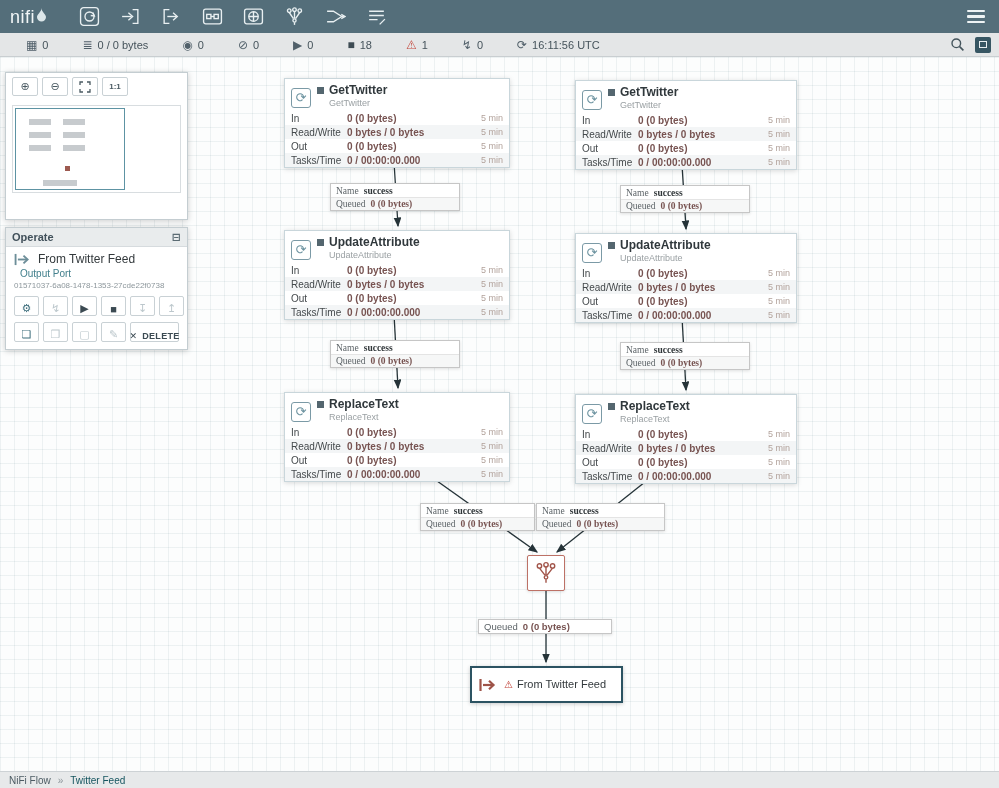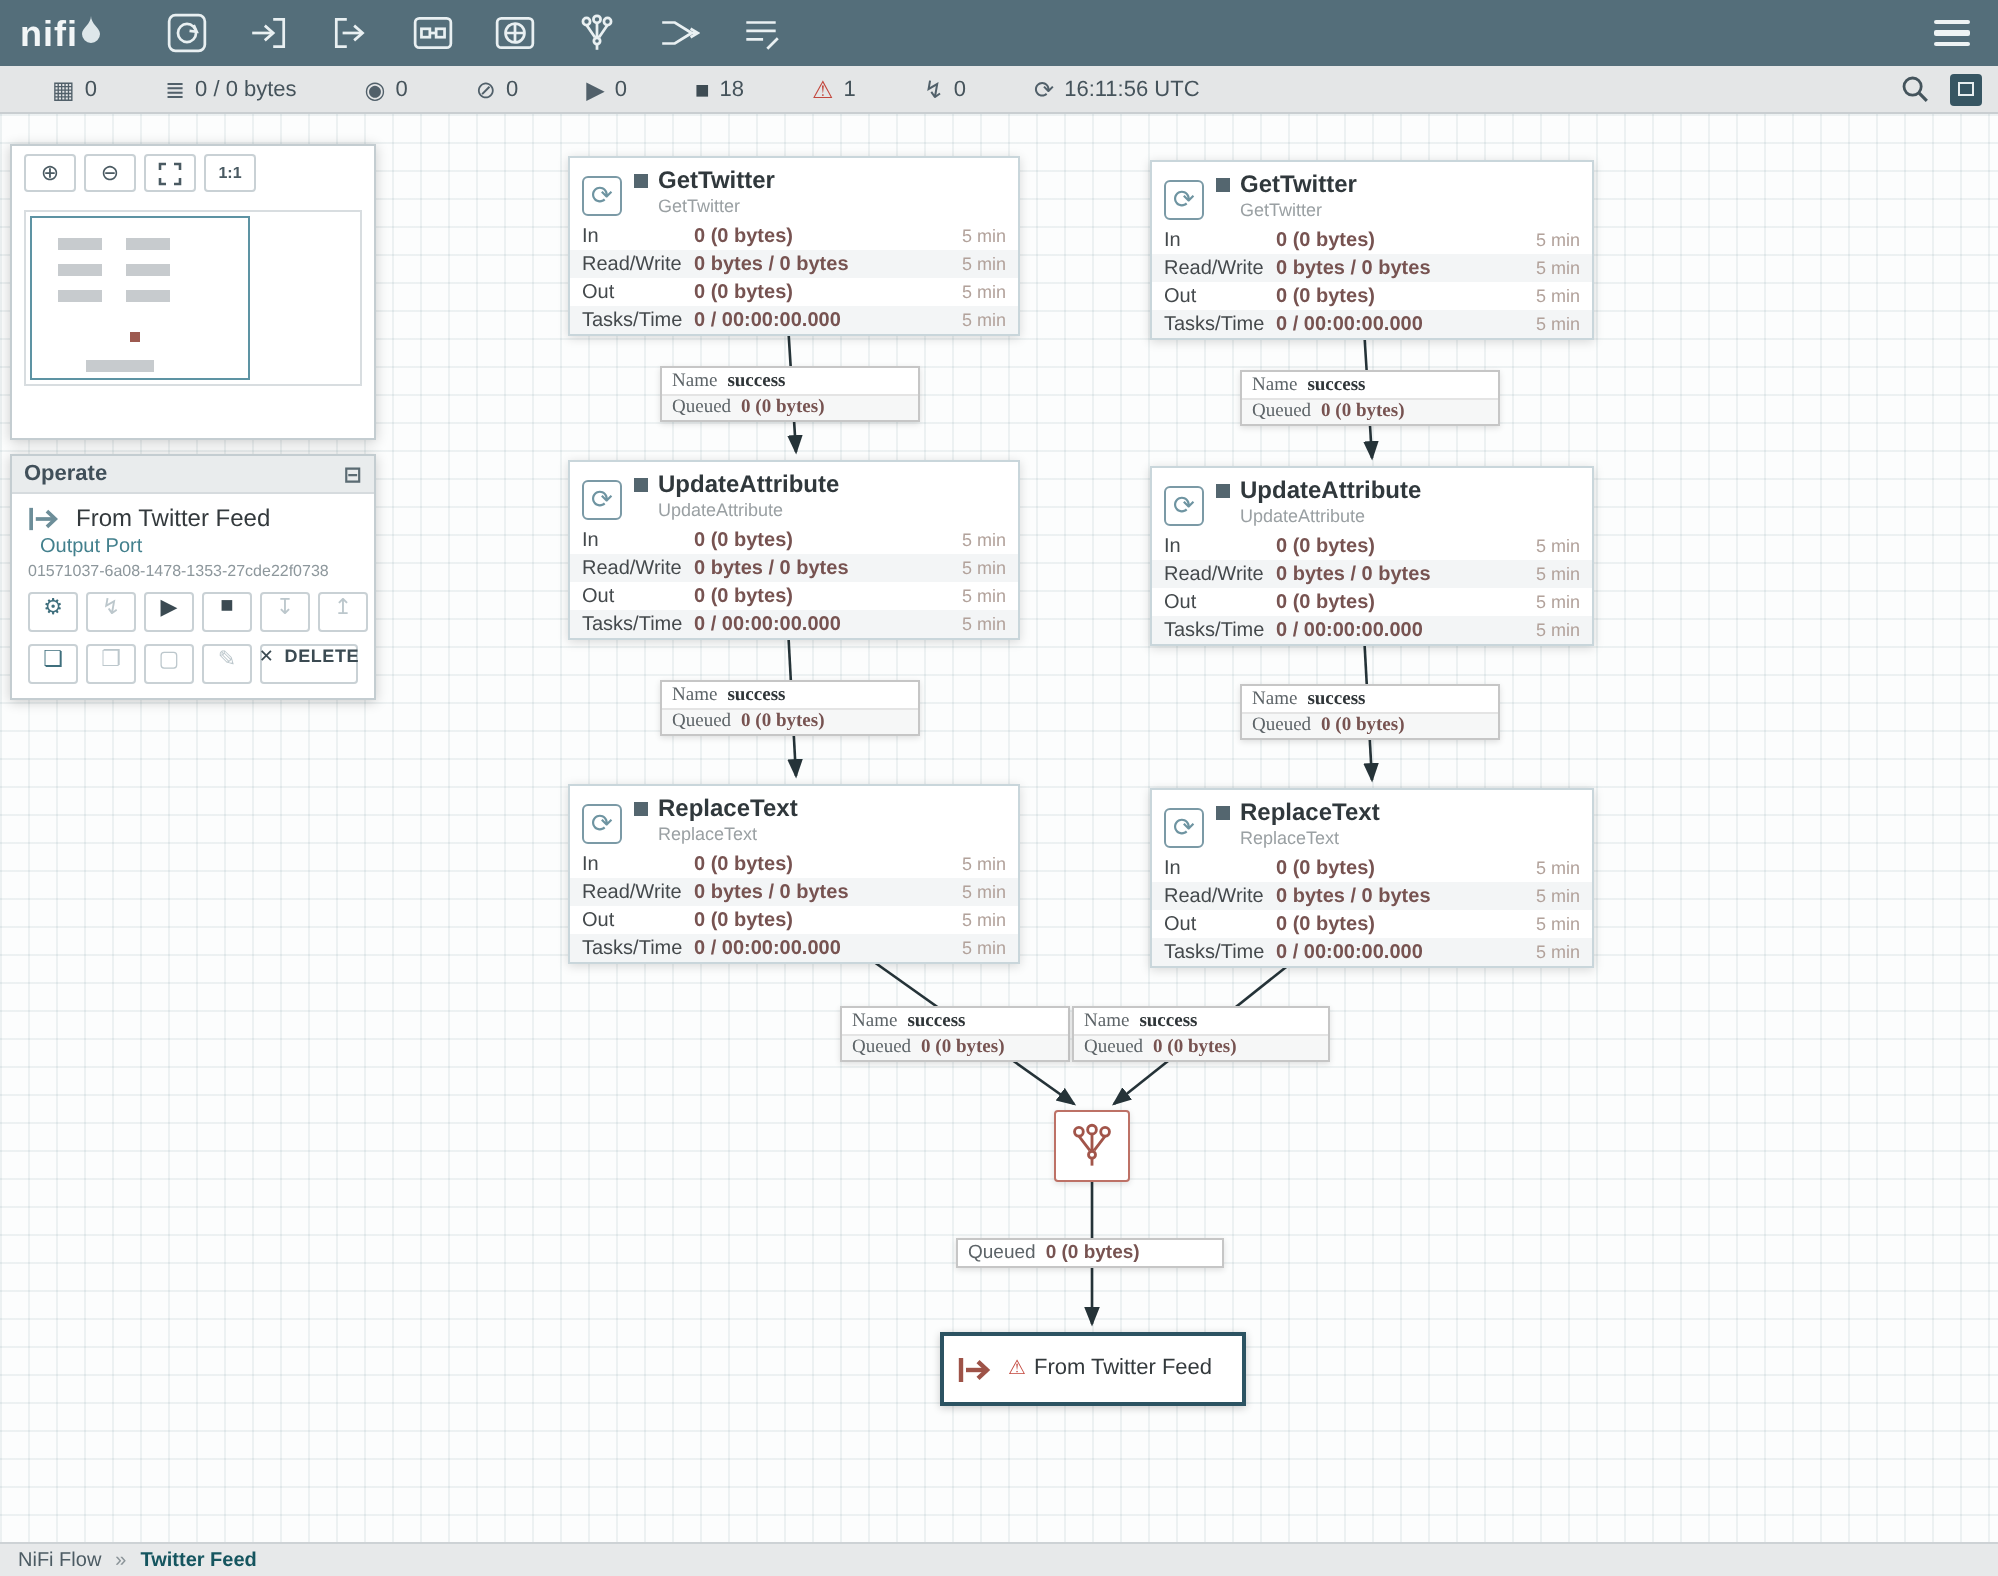--- a/index.html
+++ b/index.html
@@ -4,21 +4,21 @@
 <style>
   * { margin:0; padding:0; box-sizing:border-box; }
   html,body { width:999px; height:788px; overflow:hidden; background:#fff;
     font-family:"Liberation Sans","DejaVu Sans",sans-serif; }
   .app { position:relative; width:999px; height:788px; }
 
   
   .header { position:absolute; left:0; top:0; width:100%; height:33px;
     background:#546e7a; display:flex; align-items:center; padding:0 10px; }
   .logo { display:flex; align-items:flex-start; gap:1px; }
-  .logo-text { color:#f2f6f7; font-size:18px; font-weight:bold; letter-spacing:0.5px; line-height:22px; }
+  .logo-text { color:#f2f6f7; font-size:18px; font-weight:normal; letter-spacing:0.5px; line-height:22px; }
   .logo-drop { margin-top:2px; }
   .tools { display:flex; gap:17px; margin-left:30px; align-items:center; }
   .tool { width:24px; height:22px; display:flex; align-items:center; justify-content:center; cursor:grab; }
   .tool svg { stroke:#e9f0f2; fill:none; stroke-width:1.3; }
   .hamburger { margin-left:auto; display:flex; flex-direction:column; gap:3px; padding:4px; cursor:pointer; }
   .hamburger span { width:18px; height:2.5px; background:#eef3f4; border-radius:1px; }
 
   
   .statusbar { position:absolute; left:0; top:33px; width:100%; height:24px;
     background:#e4e6e7; border-bottom:1px solid #c9ced1; display:flex; align-items:center;
@@ -111,42 +111,42 @@
   .mm-block { position:absolute; background:#c7cbce; }
   .mm-block.maroon { background:#9d5a50; }
 
   .operate-body { padding:5px 8px 7px 8px; }
   .op-name-row { display:flex; gap:6px; align-items:center; }
   .op-name { font-size:12px; color:#33393c; }
   .op-type { font-size:10px; color:#43808d; margin:2px 0 2px 6px; }
   .op-id { font-size:8px; color:#8d979c; margin-left:0; white-space:nowrap; }
   .op-btn-row { display:flex; gap:4px; margin-top:6px; align-items:center; }
   .op-btn { min-width:25px; height:20px; border:1px solid #c9d1d5; background:#fff; border-radius:2px;
-    display:flex; align-items:flex-start; justify-content:center; font-size:11px; color:#3b4a52;
+    display:flex; align-items:flex-end; justify-content:center; font-size:11px; color:#3b4a52;
     cursor:pointer; font-style:normal; }
   .op-btn.teal { color:#3f6f7d; }
   .op-btn.disabled { color:#bcc7cc; }
   [data-name="gear-icon"]::before { content:"⚙"; }
   [data-name="lightning-icon"]::before { content:"↯"; }
   [data-name="start-icon"]::before { content:"▶"; }
   [data-name="stop-button-icon"]::before { content:"■"; }
   [data-name="template-save-icon"]::before { content:"↧"; }
   [data-name="template-upload-icon"]::before { content:"↥"; }
   [data-name="copy-icon"]::before { content:"❏"; }
   [data-name="paste-icon"]::before { content:"❐"; }
   [data-name="group-icon"]::before { content:"▢"; }
   [data-name="fill-color-icon"]::before { content:"✎"; }
   [data-name="trash-icon"]::before { content:"✕"; }
   .delete-btn { padding:0 8px; gap:5px; font-size:9px; font-weight:bold; letter-spacing:0.3px; }
 
   
   .footer { position:absolute; left:0; bottom:0; width:100%; height:17px; background:#e7e9ea;
     border-top:1px solid #cdd2d5; display:flex; align-items:center; gap:7px; padding:0 9px;
     font-size:10px; color:#4c5b63; }
-  .crumb-current { font-weight:bold; color:#15555f; }
+  .crumb-current { font-weight:normal; color:#15555f; }
   .crumb-sep { color:#8b9499; }
 </style>
 </head>
 <body>
 
 <div class="app" data-name="nifi-app">
 
   <div class="header" data-name="app-header">
     <div class="logo" data-name="nifi-logo">
       <span class="logo-text" data-name="logo-text">nifi</span>

